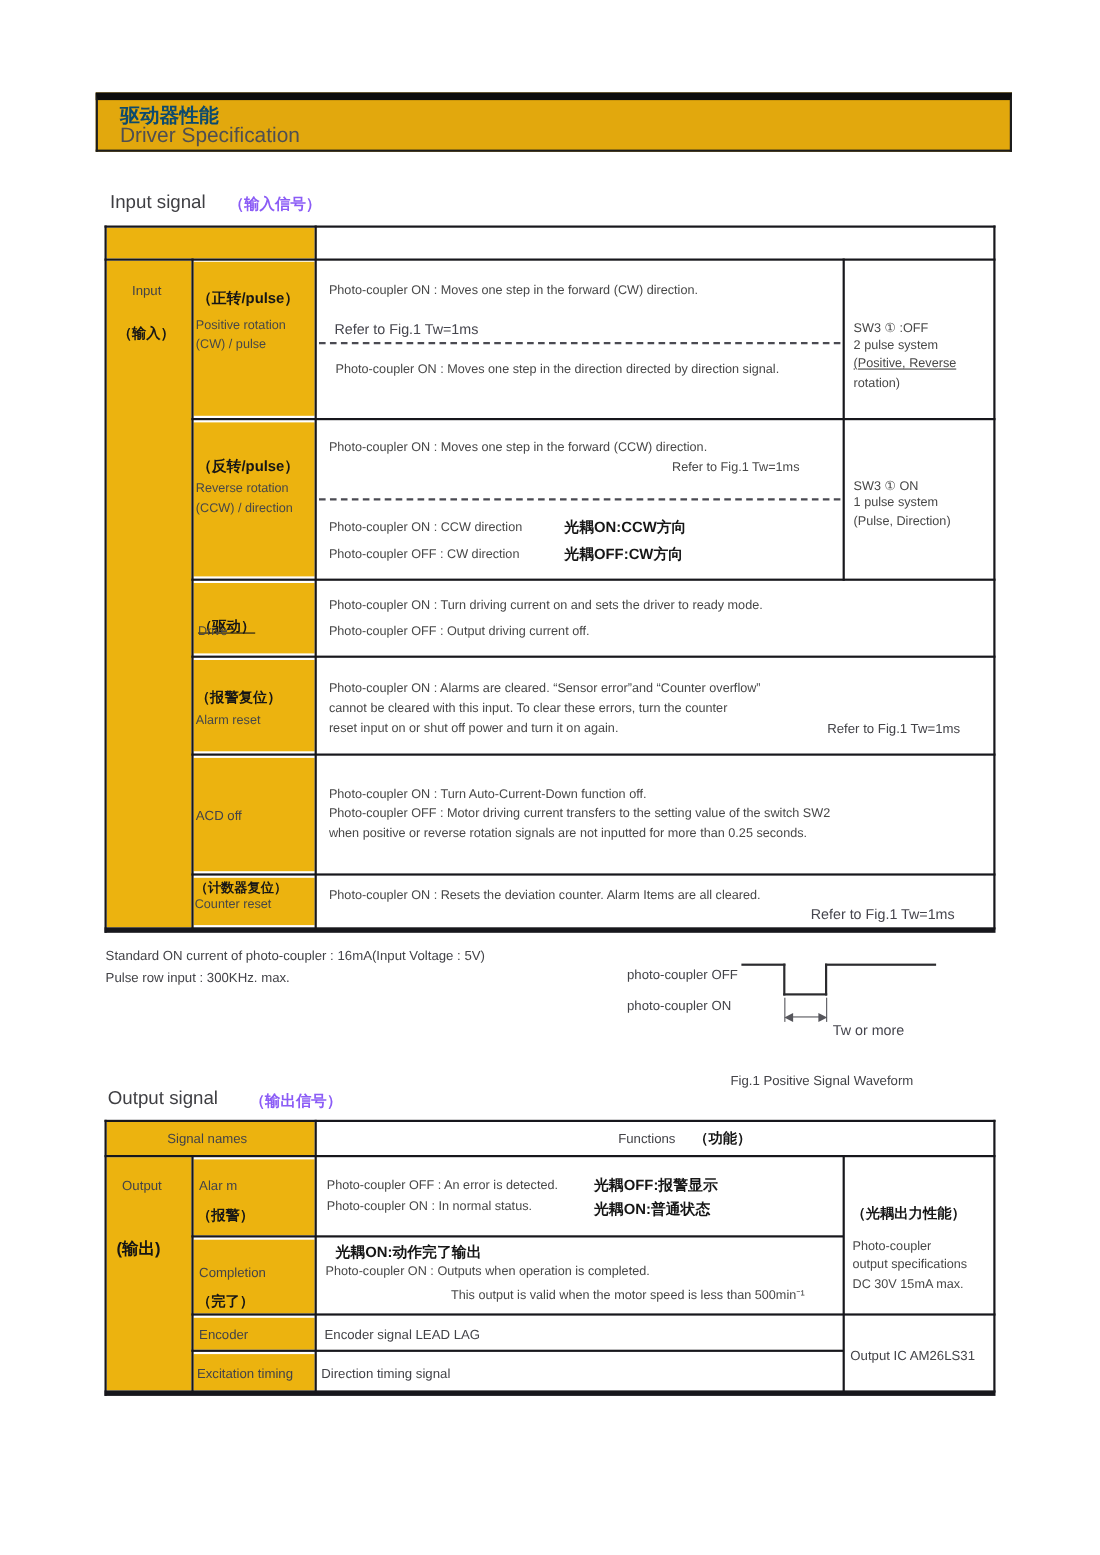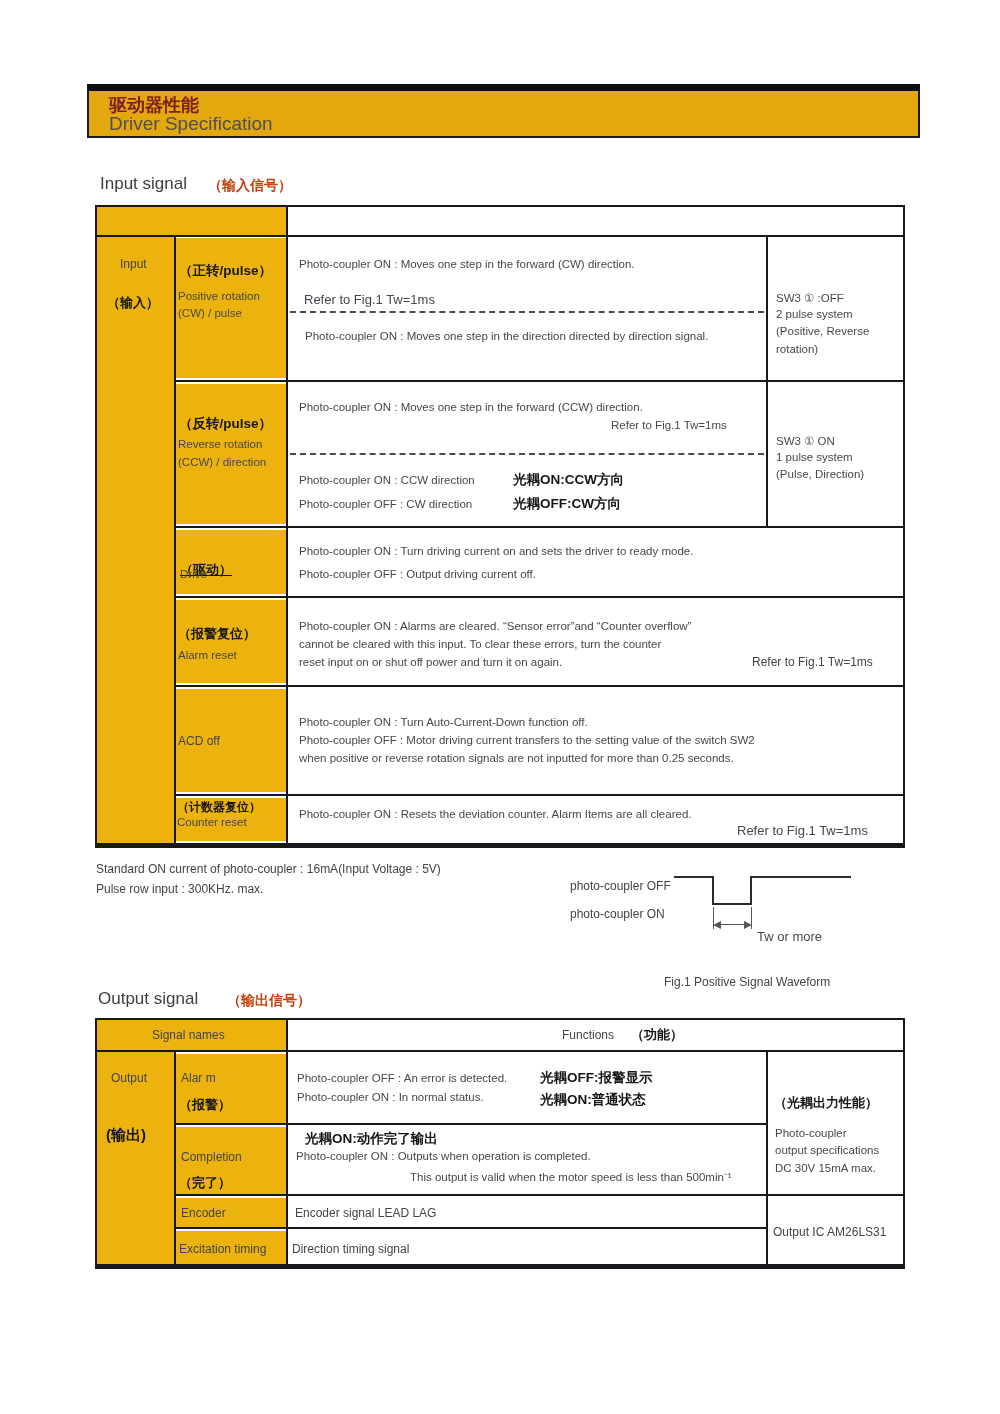--- a/index.html
+++ b/index.html
@@ -11,24 +11,24 @@
   .dash{position:absolute;border-top:2px dashed #4a4a52;height:0;}
   .gold{position:absolute;background:#ECB30F;}
   
   .en{font-size:11.5px;color:#474747;}
   .en12{font-size:12px;color:#434348;}
   .en13{font-size:13px;color:#45454d;}
   .zhb{font-weight:bold;color:#161616;font-size:13.5px;}
   .zhb12{font-weight:bold;color:#161616;font-size:12px;}
   .zhb13{font-weight:bold;color:#161616;font-size:13px;}
   .secH{font-size:17px;color:#3e3e42;}
-  .secHzh{font-size:14px;font-weight:bold;color:#c2410c;}
+  .secHzh{font-size:14px;font-weight:bold;color:#8b5cf6;}
   .titlebar{position:absolute;left:87px;top:84px;width:829px;height:45px;
             background:#E2A80D;border:2px solid #1c1c1c;border-top:7px solid #0d0d0d;}
-  .titleZh{position:absolute;left:20px;top:2px;font-size:18px;font-weight:bold;color:#7f1d1d;}
+  .titleZh{position:absolute;left:20px;top:2px;font-size:18px;font-weight:bold;color:#0c4a6e;}
   .titleEn{position:absolute;left:20px;top:22px;font-size:19px;color:#4f4f52;}
   .wline{position:absolute;background:#2b2b2e;}
   .tick{position:absolute;background:#56565c;}
   .arrL{position:absolute;width:0;height:0;border-top:4px solid transparent;
         border-bottom:4px solid transparent;border-right:8px solid #56565c;}
   .arrR{position:absolute;width:0;height:0;border-top:4px solid transparent;
         border-bottom:4px solid transparent;border-left:8px solid #56565c;}
 </style>
 </head>
 <body>
@@ -72,21 +72,21 @@
   <div class="abs zhb13" style="left:107px;top:294px;">（输入）</div>
 
   <div class="abs zhb" style="left:179px;top:262px;">（正转/pulse）</div>
   <div class="abs en" style="left:178px;top:290px;">Positive rotation</div>
   <div class="abs en" style="left:178px;top:307px;">(CW) / pulse</div>
   <div class="abs en" style="left:299px;top:258px;">Photo-coupler ON : Moves one step in the forward (CW) direction.</div>
   <div class="abs en13" style="left:304px;top:292px;">Refer to Fig.1 Tw=1ms</div>
   <div class="abs en" style="left:305px;top:330px;">Photo-coupler ON : Moves one step in the direction directed by direction signal.</div>
   <div class="abs en" style="left:776px;top:291px;">SW3 ① :OFF</div>
   <div class="abs en" style="left:776px;top:308px;">2 pulse system</div>
-  <div class="abs en" style="left:776px;top:325px;">(Positive, Reverse</div>
+  <div class="abs en" style="left:776px;top:325px;text-decoration:underline;">(Positive, Reverse</div>
   <div class="abs en" style="left:776px;top:343px;text-align:center;">rotation)</div>
 
   <div class="abs zhb" style="left:179px;top:415px;">（反转/pulse）</div>
   <div class="abs en" style="left:178px;top:438px;">Reverse rotation</div>
   <div class="abs en" style="left:178px;top:456px;">(CCW) / direction</div>
   <div class="abs en" style="left:299px;top:401px;">Photo-coupler ON : Moves one step in the forward (CCW) direction.</div>
   <div class="abs en" style="left:611px;top:419px;">Refer to Fig.1 Tw=1ms</div>
   <div class="abs en" style="left:299px;top:474px;">Photo-coupler ON : CCW direction</div>
   <div class="abs zhb" style="left:513px;top:471px;">光耦ON:CCW方向</div>
   <div class="abs en" style="left:299px;top:498px;">Photo-coupler OFF : CW direction</div>

